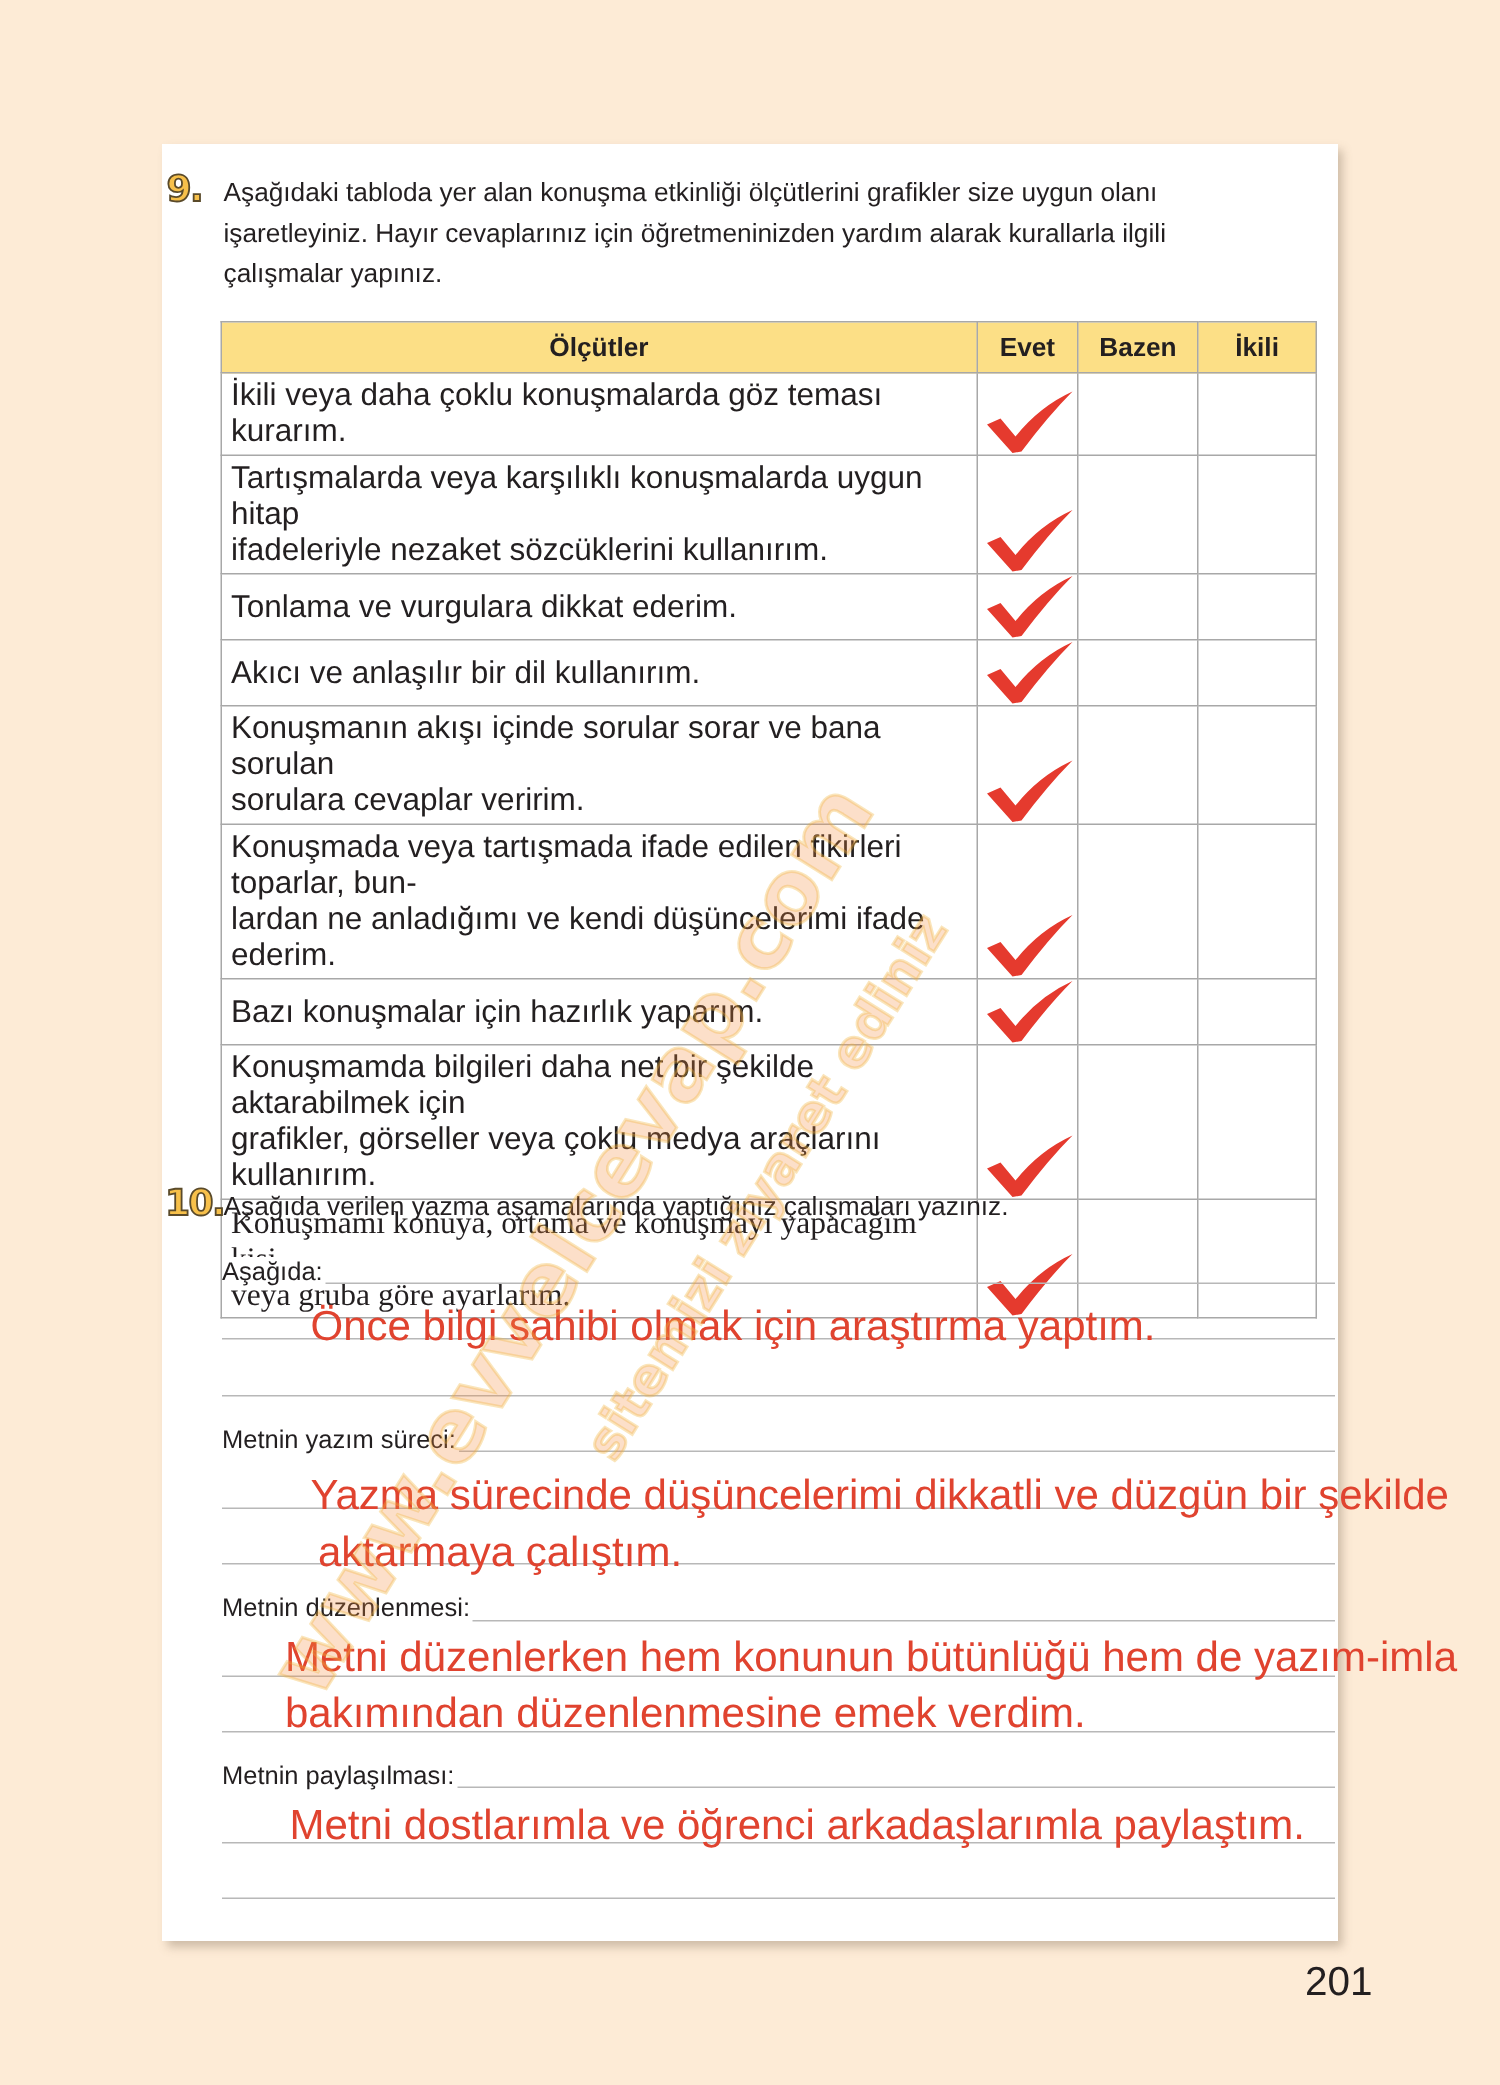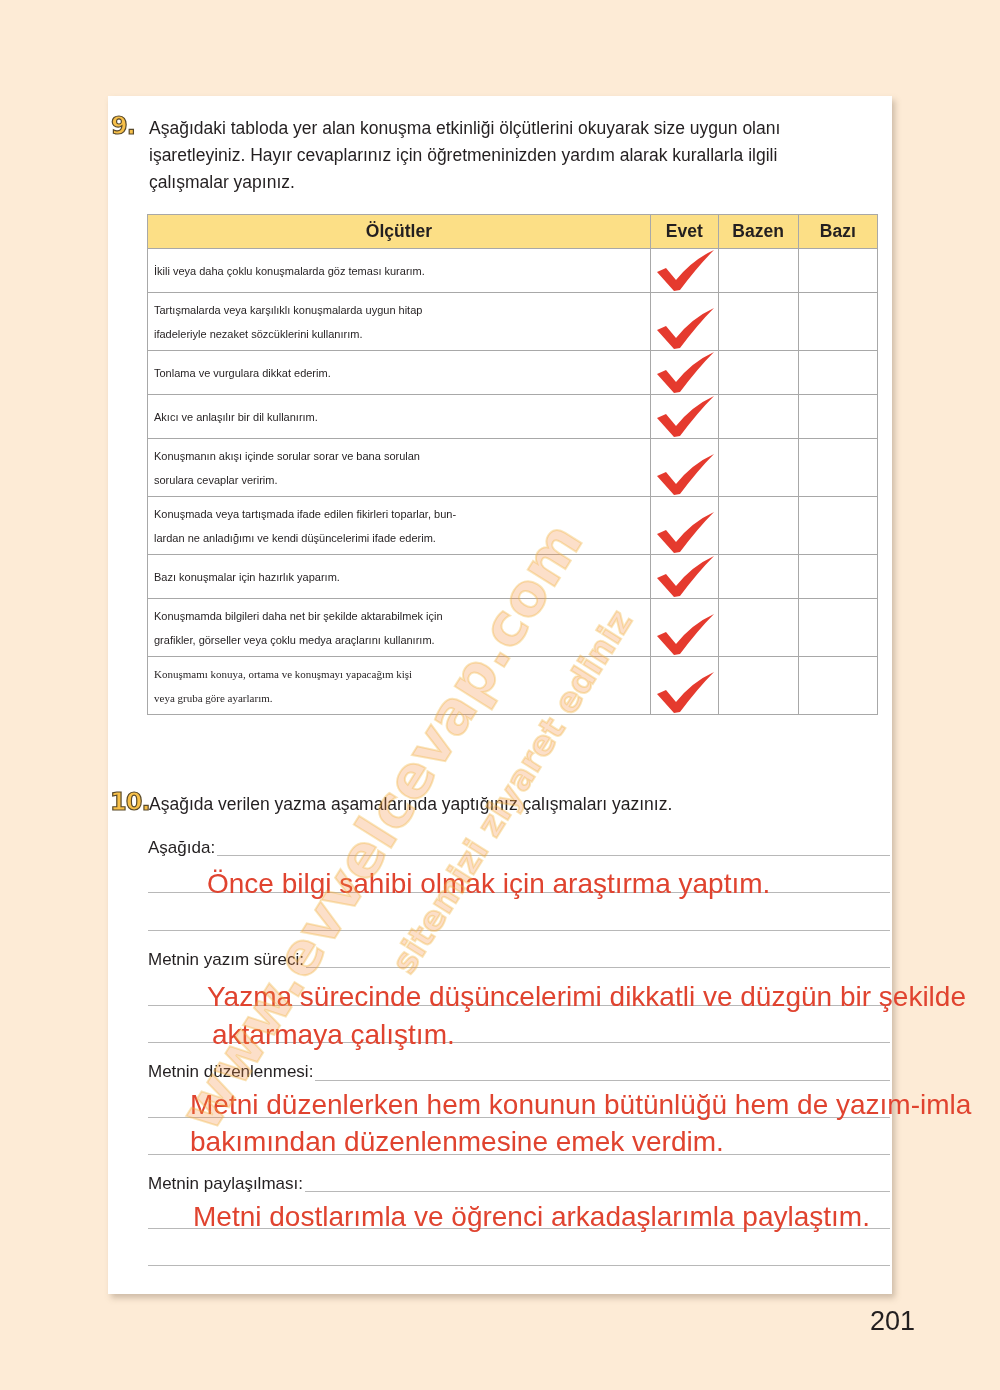--- a/index.html
+++ b/index.html
@@ -41,21 +41,21 @@
     background: #fcdf86;
     font-weight: bold;
     font-size: 17.5px;
     height: 33px;
     border: 1.5px solid #a8a8a8;
     text-align: center;
     padding: 0;
   }
   table.crit td {
     border: 1.5px solid #a8a8a8;
-    font-size: 11px;
+    font-size: 21px;
     line-height: 24px;
     padding: 3px 6px;
     vertical-align: middle;
   }
   table.crit td.check { padding: 0; position: relative; width: 68px; }
   table.crit td.empty { width: 68px; }
   table.crit th.c-main { width: 518px; }
   .tick {
     position: absolute; left: 3px; bottom: 0px;
     width: 62px; height: 44px;
@@ -85,32 +85,32 @@
     white-space: nowrap;
   }
 </style>
 </head>
 <body>
 
 <div class="card"></div>
 
 <div class="qnum" style="left:111px;top:112px;">9.</div>
 <div class="qtext" style="left:149px;top:115px;">
-  <div>Aşağıdaki tabloda yer alan konuşma etkinliği ölçütlerini okuyarak size uygun olanı</div>
+  <div>Aşağıdaki tabloda yer alan konuşma etkinliği ölçütlerini grafikler size uygun olanı</div>
   <div>işaretleyiniz. Hayır cevaplarınız için öğretmeninizden yardım alarak kurallarla ilgili</div>
   <div>çalışmalar yapınız.</div>
 </div>
 
 <table class="crit">
   <thead>
     <tr>
       <th class="c-main">Ölçütler</th>
       <th>Evet</th>
       <th>Bazen</th>
-      <th>Bazı</th>
+      <th>İkili</th>
     </tr>
   </thead>
   <tbody id="crit-body">
       <tr style="height: 44px;">
         <td>
           <div>İkili veya daha çoklu konuşmalarda göz teması kurarım.</div>
         </td>
         <td class="check">
           <svg viewBox="0 0 62 44" class="tick">
             <path d="M3 24 L12 20 L22 32 Q38 12 60 2 Q44 18 26 42 L20 43 Z" fill="#e53a2e"></path>

